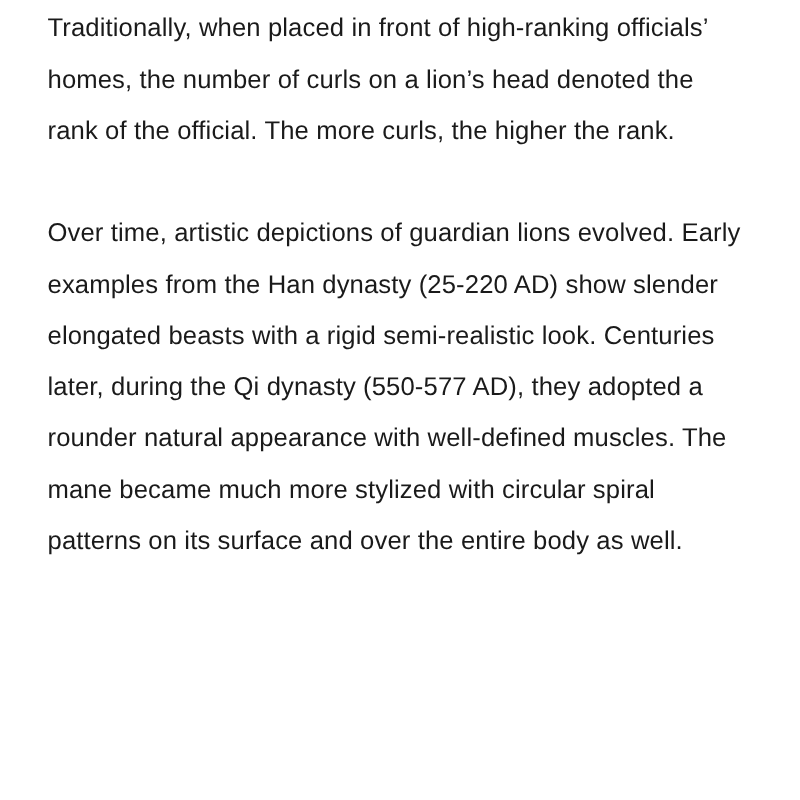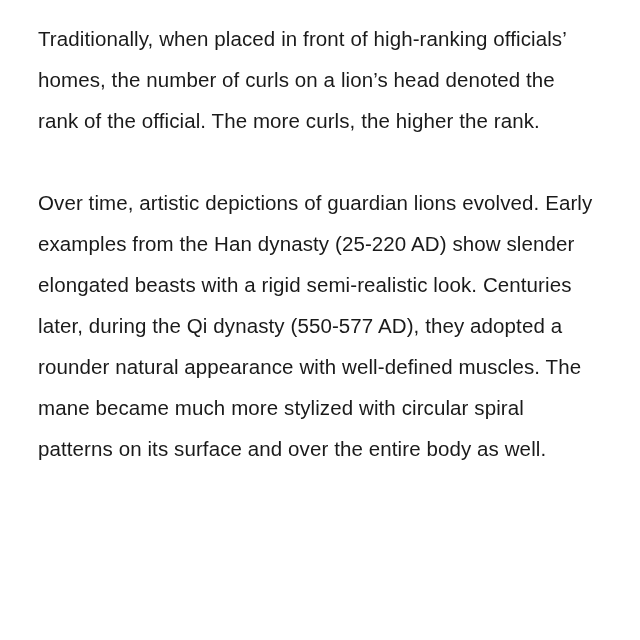--- a/index.html
+++ b/index.html
@@ -12,21 +12,21 @@
     background: #ffffff;
     font-family: "Liberation Sans", sans-serif;
     overflow: hidden;
   }
   .page {
     position: relative;
     width: 640px;
     height: 640px;
     background: #ffffff;
     box-sizing: border-box;
-    padding: 18px 44px 0 38px;
+    padding: 2px 44px 0 38px;
   }
   .article-body {
     color: #1a1a1a;
     font-size: 20.5px;
     line-height: 41px;
     letter-spacing: 0.1px;
     font-weight: 400;
   }
   .article-body p {
     margin: 0;

